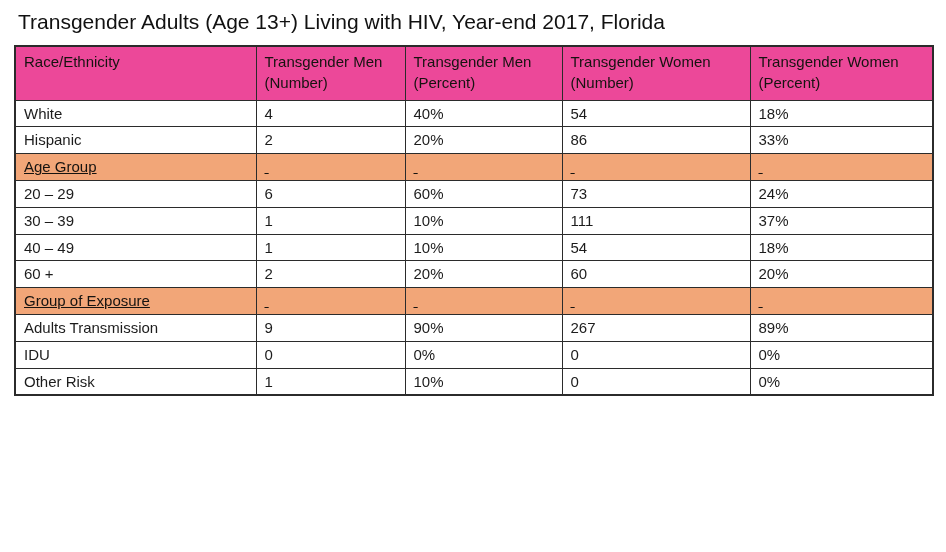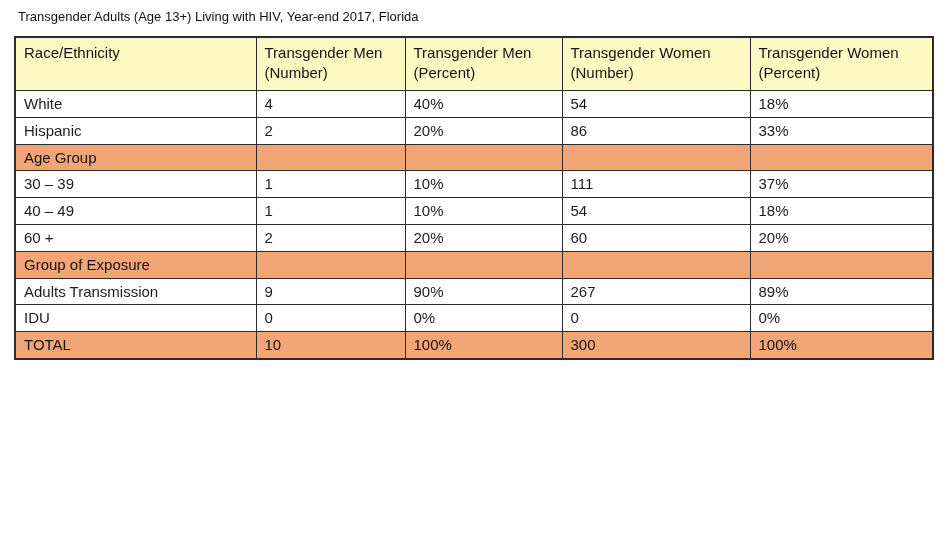--- a/index.html
+++ b/index.html
@@ -10,21 +10,21 @@
     color: #1c1c1c;
   }
   .page {
     position: relative;
     width: 946px;
     height: 552px;
     background: #ffffff;
     overflow: hidden;
   }
   .title {
-    font-size: 13px;
+    font-size: 21px;
     line-height: 1.2;
     margin: 9px 0 11px 18px;
     color: #111111;
     font-weight: 400;
   }
   table.hiv-table {
     border-collapse: collapse;
     table-layout: fixed;
     width: 918px;
     margin-left: 14px;
@@ -36,30 +36,31 @@
     font-size: 15px;
     font-weight: 400;
     text-align: left;
     vertical-align: top;
     padding: 3px 7px 3px 8px;
     line-height: 1.32;
     overflow: hidden;
     white-space: nowrap;
   }
   table.hiv-table th {
-    background: #fef9c3;
+    background: #ec4899;
     padding-top: 5px;
     padding-bottom: 6px;
     line-height: 1.38;
     white-space: normal;
     color: #161310;
   }
   tr.section td, tr.total td {
     background: #F2A678;
     color: #161310;
+    text-decoration: underline;
   }
 </style>
 </head>
 <body>
 
 <div class="page">
   <div class="title">Transgender Adults (Age 13+) Living with HIV, Year-end 2017, Florida</div>
 
   <table class="hiv-table">
     <colgroup>
@@ -94,20 +95,27 @@
           <td>33%</td>
         </tr>
         <tr class="section">
           <td>Age Group</td>
           <td>&nbsp;</td>
           <td>&nbsp;</td>
           <td>&nbsp;</td>
           <td>&nbsp;</td>
         </tr>
         <tr class="data">
+          <td>20 – 29</td>
+          <td>6</td>
+          <td>60%</td>
+          <td>73</td>
+          <td>24%</td>
+        </tr>
+        <tr class="data">
           <td>30 – 39</td>
           <td>1</td>
           <td>10%</td>
           <td>111</td>
           <td>37%</td>
         </tr>
         <tr class="data">
           <td>40 – 49</td>
           <td>1</td>
           <td>10%</td>
@@ -135,22 +143,22 @@
           <td>267</td>
           <td>89%</td>
         </tr>
         <tr class="data">
           <td>IDU</td>
           <td>0</td>
           <td>0%</td>
           <td>0</td>
           <td>0%</td>
         </tr>
-        <tr class="total">
-          <td>TOTAL</td>
-          <td>10</td>
-          <td>100%</td>
-          <td>300</td>
-          <td>100%</td>
+        <tr class="data">
+          <td>Other Risk</td>
+          <td>1</td>
+          <td>10%</td>
+          <td>0</td>
+          <td>0%</td>
         </tr>
       </tbody>
   </table>
 </div>
 
 </body></html>

